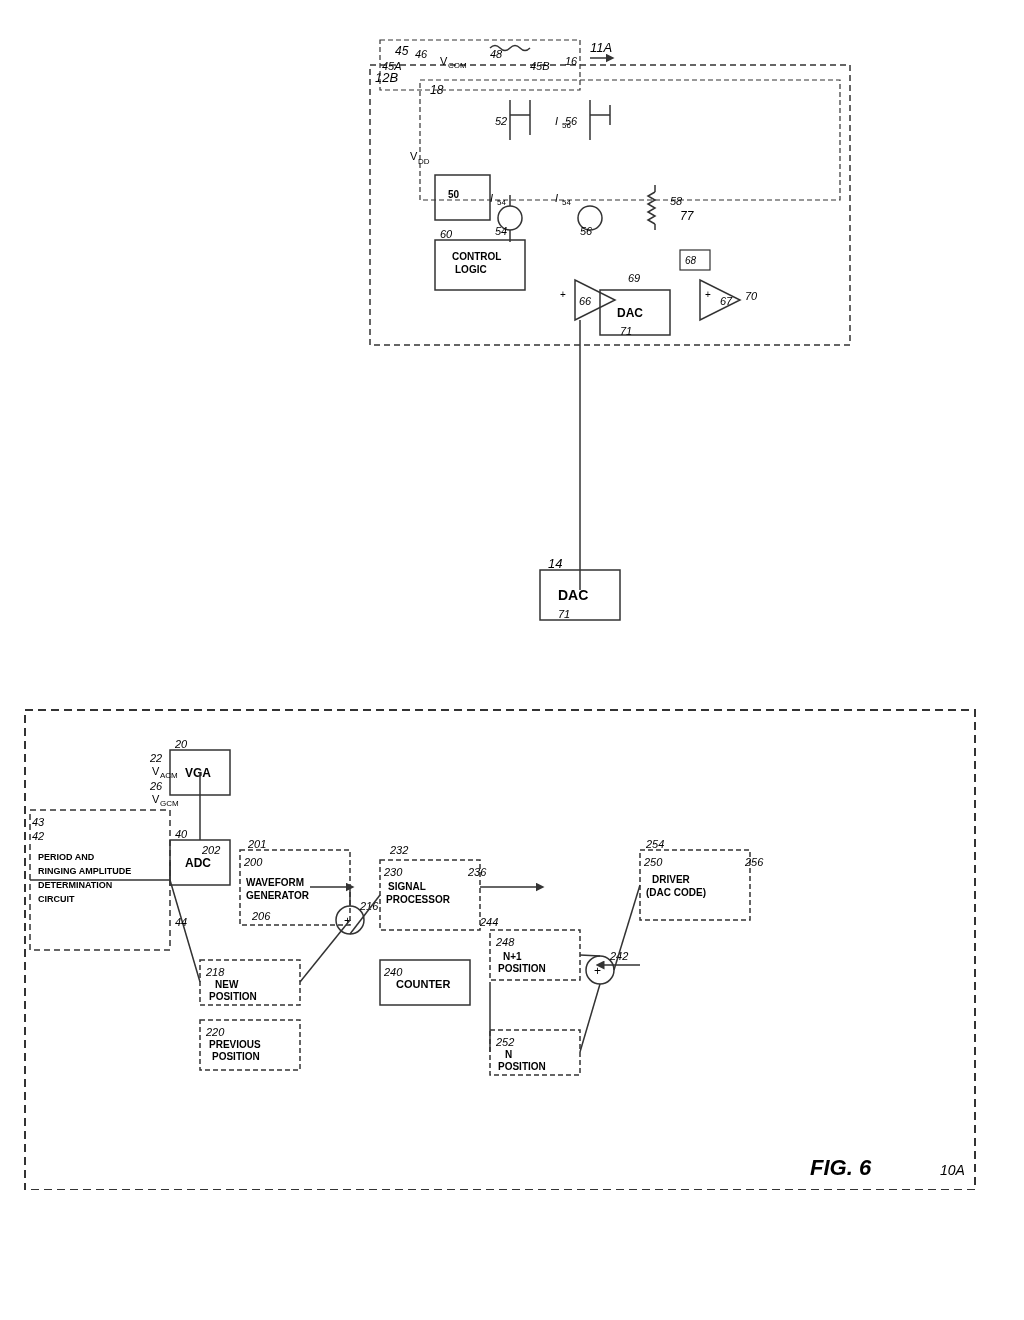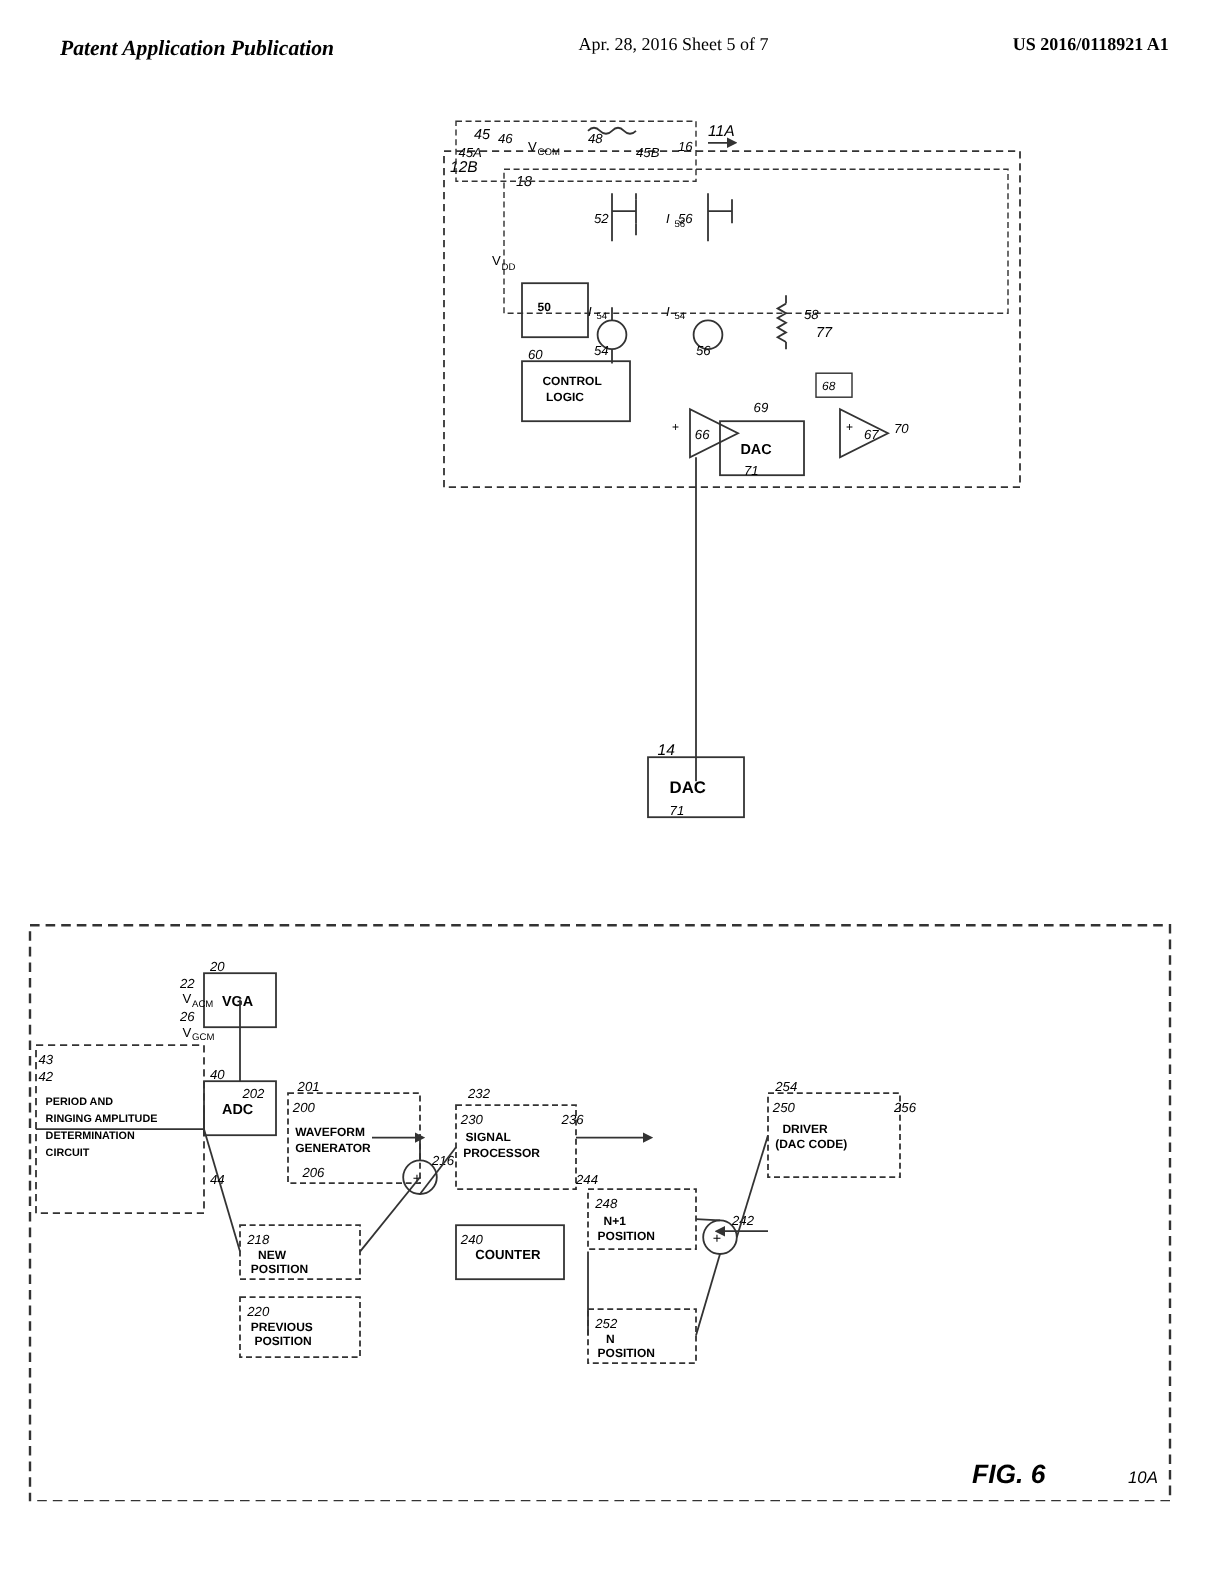--- a/index.html
+++ b/index.html
@@ -50,31 +50,20 @@
     .diagram-svg {
       width: 100%;
       height: 100%;
     }
   </style>
 </head>
 <body>
 
 <div class="page">
 
-  <div class="header">
-    <div class="header-left">
-      <span>Patent Application Publication</span>
-    </div>
-    <div class="header-center">
-      <span>Apr. 28, 2016  Sheet 5 of 7</span>
-    </div>
-    <div class="header-right">
-      <span>US 2016/0118921 A1</span>
-    </div>
-  </div>
 
   <div class="diagram-container">
     <svg class="diagram-svg" viewBox="0 0 1024 1180" xmlns="http://www.w3.org/2000/svg" style="font-family: Arial, sans-serif; font-size: 11px;">
 
       <rect x="370" y="55" width="480" height="280" fill="none" stroke="#333" stroke-width="1.5" stroke-dasharray="6,4"></rect>
 
       <text x="375" y="72" font-size="13" font-style="italic">12B</text>
 
       <rect x="420" y="70" width="420" height="120" fill="none" stroke="#333" stroke-width="1.2" stroke-dasharray="5,3"></rect>
       <text x="430" y="84" font-size="12" font-style="italic">18</text>

